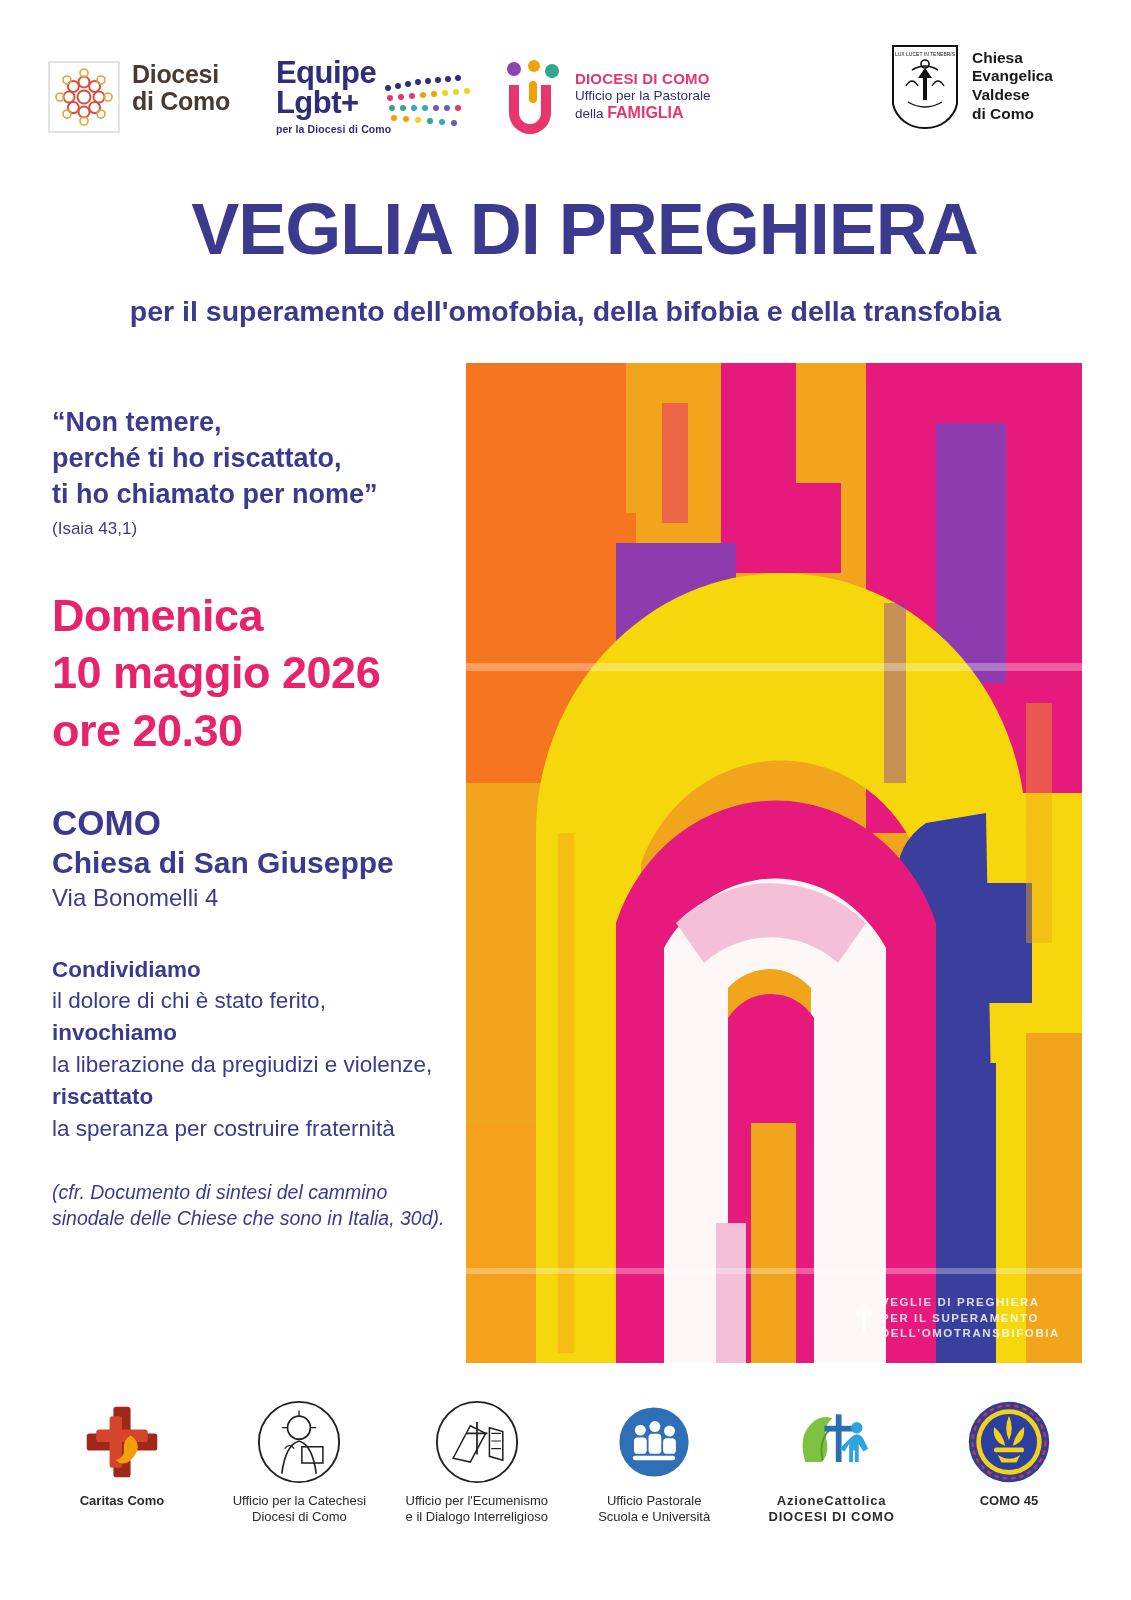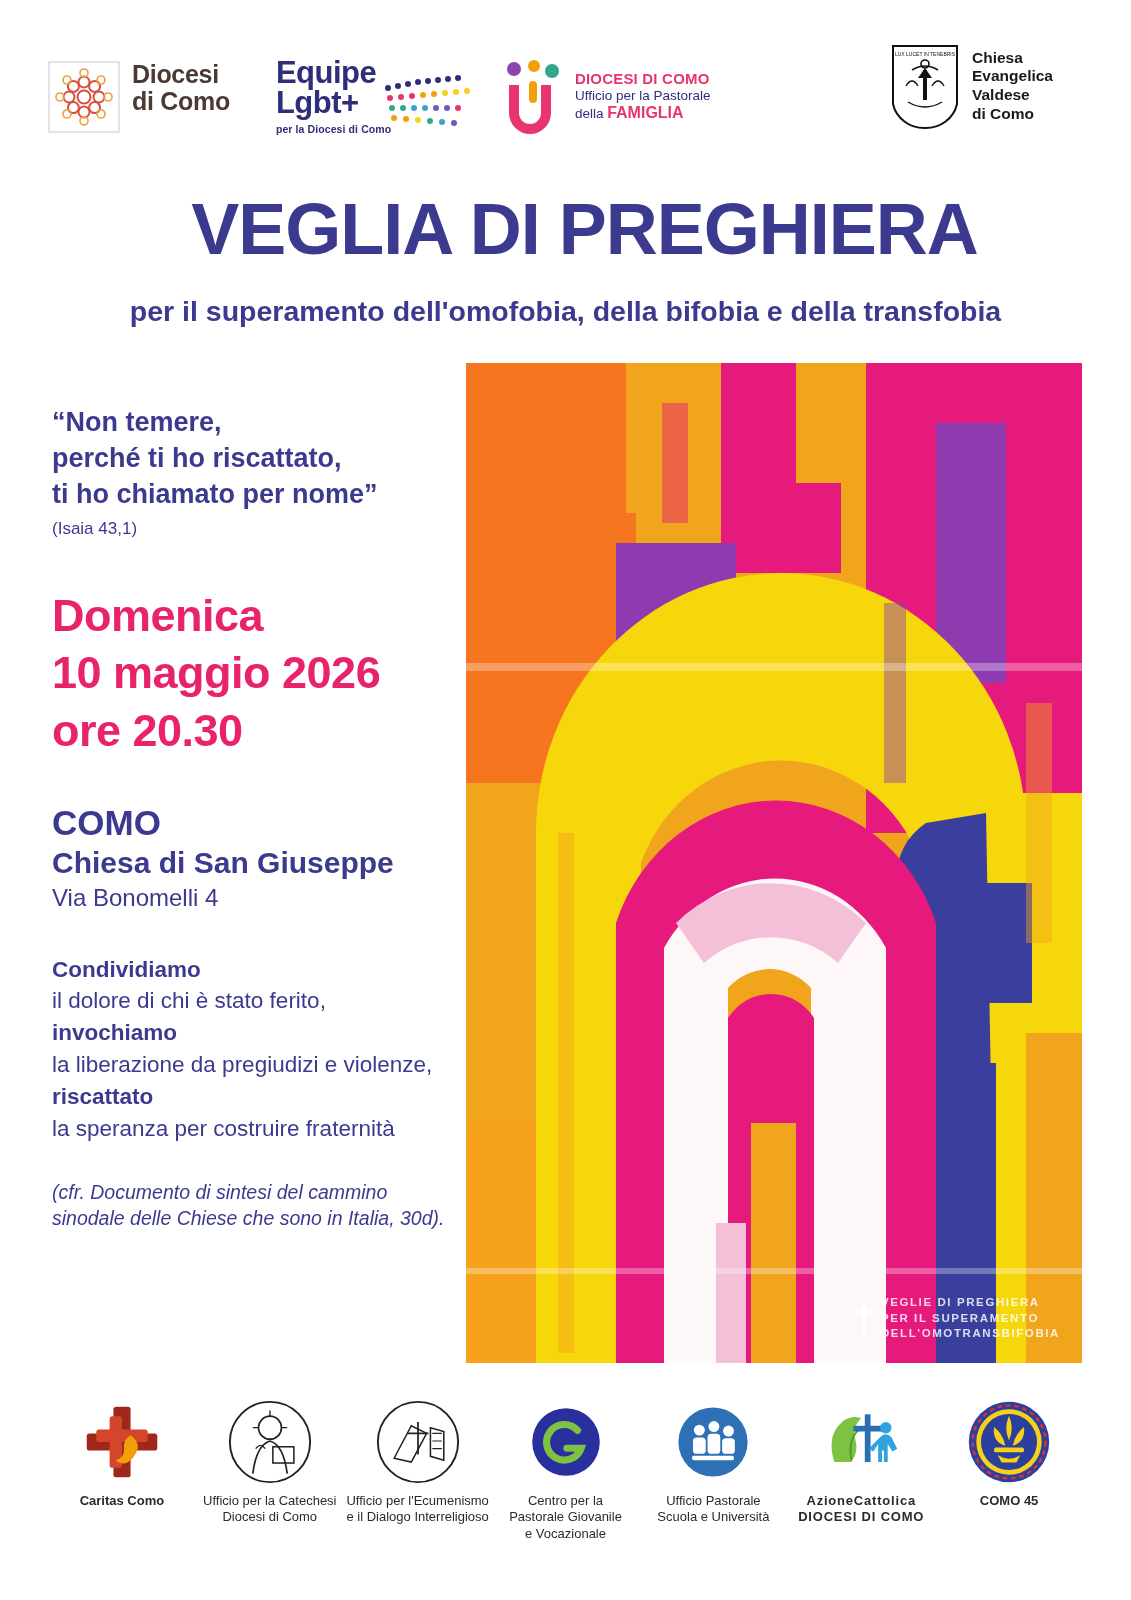--- a/index.html
+++ b/index.html
@@ -519,31 +519,20 @@
           <path d="M20 62 l18 -34 l16 8 l-16 30 z" fill="none" stroke="#222" stroke-width="1.6"></path>
           <path d="M45 24 v34 M34 36 h22" stroke="#222" stroke-width="1.8"></path>
           <path d="M58 30 l14 4 v30 l-14 -4 z" fill="none" stroke="#222" stroke-width="1.6"></path>
           <path d="M60 36 h10 M60 44 h10 M60 52 h10" stroke="#222" stroke-width="1.2"></path>
         </svg>
       </div>
       <div class="cap" style="white-space:pre-line">Ufficio per l'Ecumenismo
 e il Dialogo Interreligioso</div>
     </div>
 
-    <div class="blogo">
-      <div class="mark">
-        <svg viewBox="0 0 90 90" width="80" height="80" aria-hidden="true">
-          <circle cx="45" cy="45" r="38" fill="#2a2f9e"></circle>
-          <path d="M58 32 a20 20 0 1 0 4 20 h-16" fill="none" stroke="#7ec242" stroke-width="8" stroke-linecap="round"></path>
-        </svg>
-      </div>
-      <div class="cap" style="white-space:pre-line">Centro per la
-Pastorale Giovanile
-e Vocazionale</div>
-    </div>
 
     <div class="blogo">
       <div class="mark">
         <svg viewBox="0 0 90 90" width="82" height="82" aria-hidden="true">
           <circle cx="45" cy="45" r="38" fill="#2f6fb5"></circle>
           <g fill="#ffffff">
             <circle cx="30" cy="32" r="6"></circle>
               <rect x="23" y="40" width="14" height="18" rx="4"></rect>
             <circle cx="46" cy="28" r="6"></circle>
               <rect x="39" y="36" width="14" height="22" rx="4"></rect>

